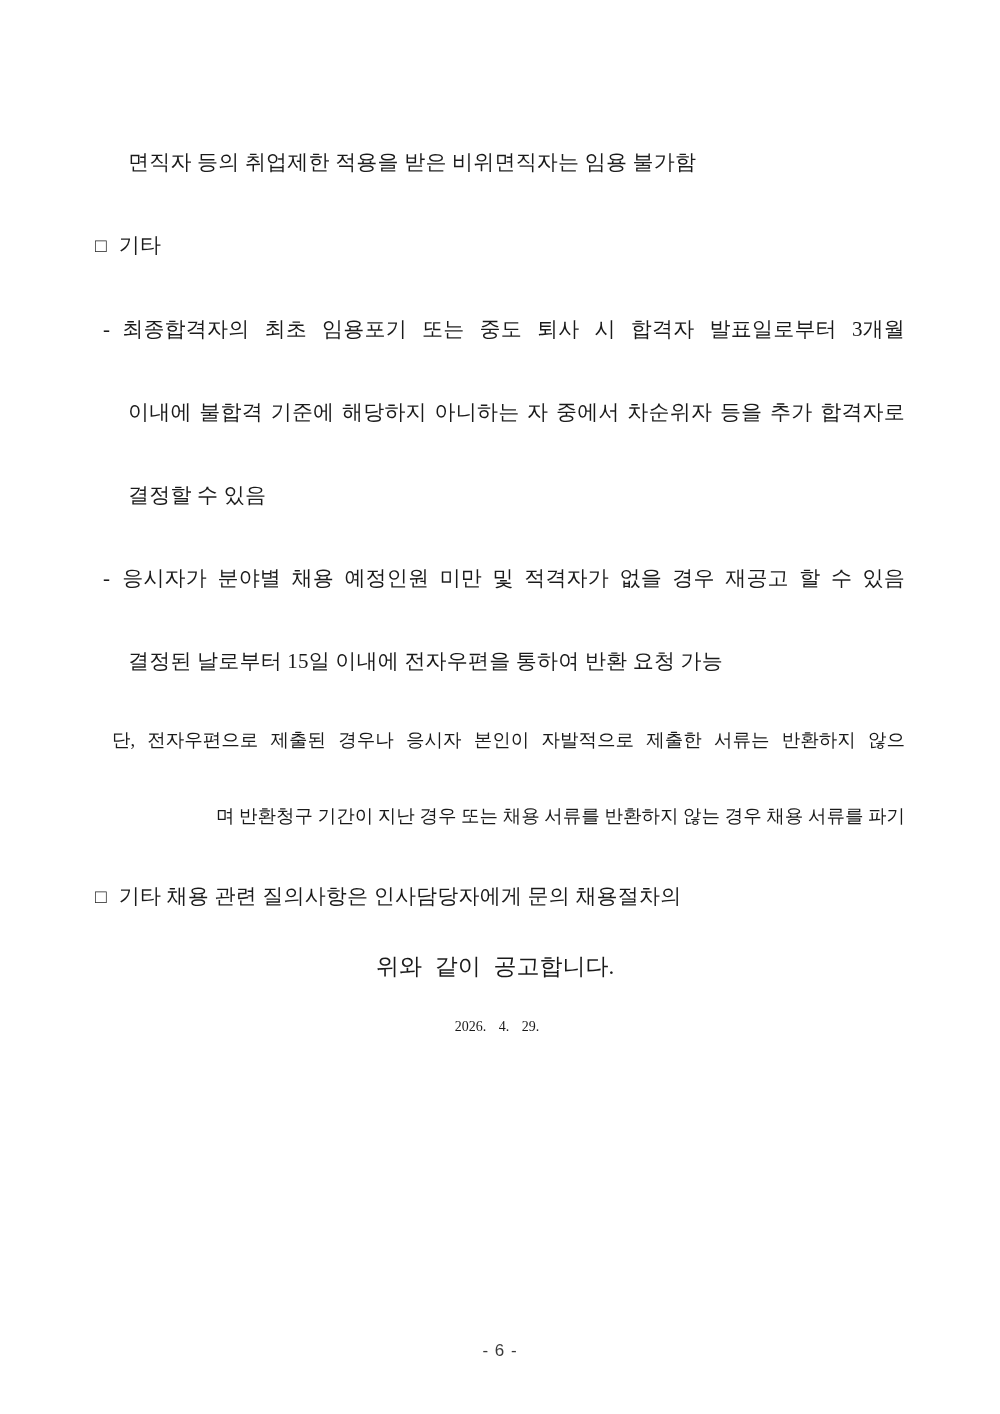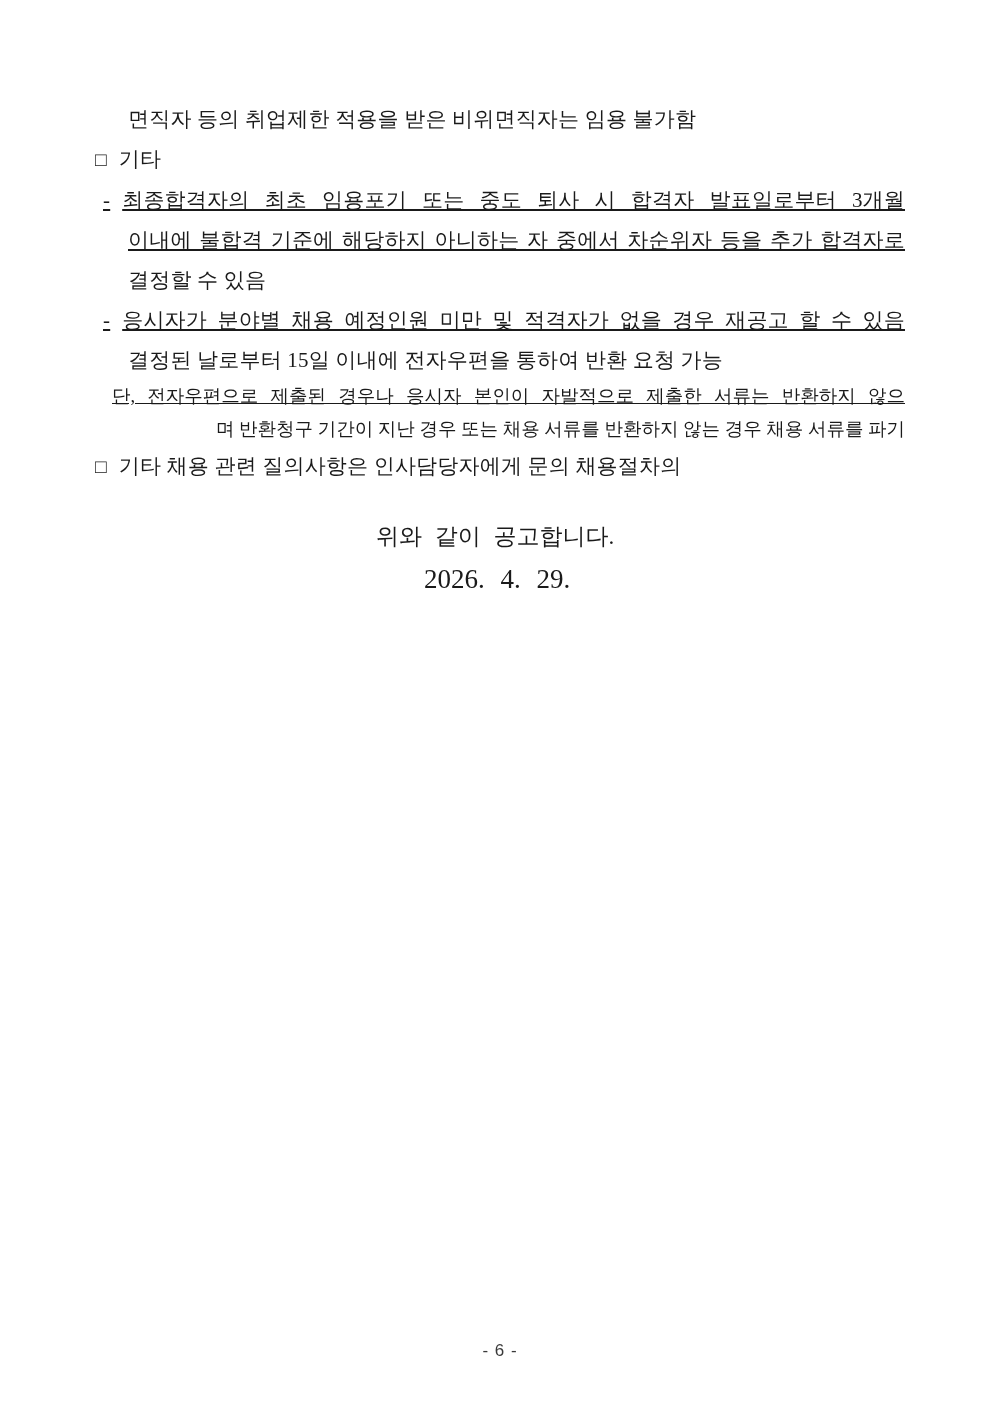--- a/index.html
+++ b/index.html
@@ -14,45 +14,46 @@
   .page {
     position: absolute;
     inset: 0;
     padding: 99px 95px 0 95px;
   }
   .ln {
     font-size: 21px;
     line-height: 40px;
     text-align: left;
     letter-spacing: 0.2px;
+    margin-top: 43px;
   }
   .ln .bullet { margin-right: 12px; }
   .square { font-size: 19px; }
   .cont  { padding-left: 33px; }   
   .dash  { padding-left: 8px; }    
-  .just  { text-align: justify; text-align-last: justify; text-decoration: underline; }
+  .just  { text-align: justify; text-align-last: justify; }
   .small {
     font-size: 18.5px;
     line-height: 33px;
     padding-left: 17px;
     letter-spacing: 0;
     text-align: right;
   }
   .email { font-size: 22px; }
   .closing {
     margin-top: 30px;
     font-size: 23px;
     line-height: 40px;
     text-align: center;
     word-spacing: 7px;
     padding-right: 10px;
   }
   .date {
-    margin-top: 8px;
-    font-size: 27px;
+    margin-top: 26px;
+    font-size: 14px;
     line-height: 28px;
     text-align: center;
     word-spacing: 9px;
     padding-right: 6px;
   }
   .footer {
     position: absolute;
     top: 1341px;
     left: 0;
     width: 100%;

